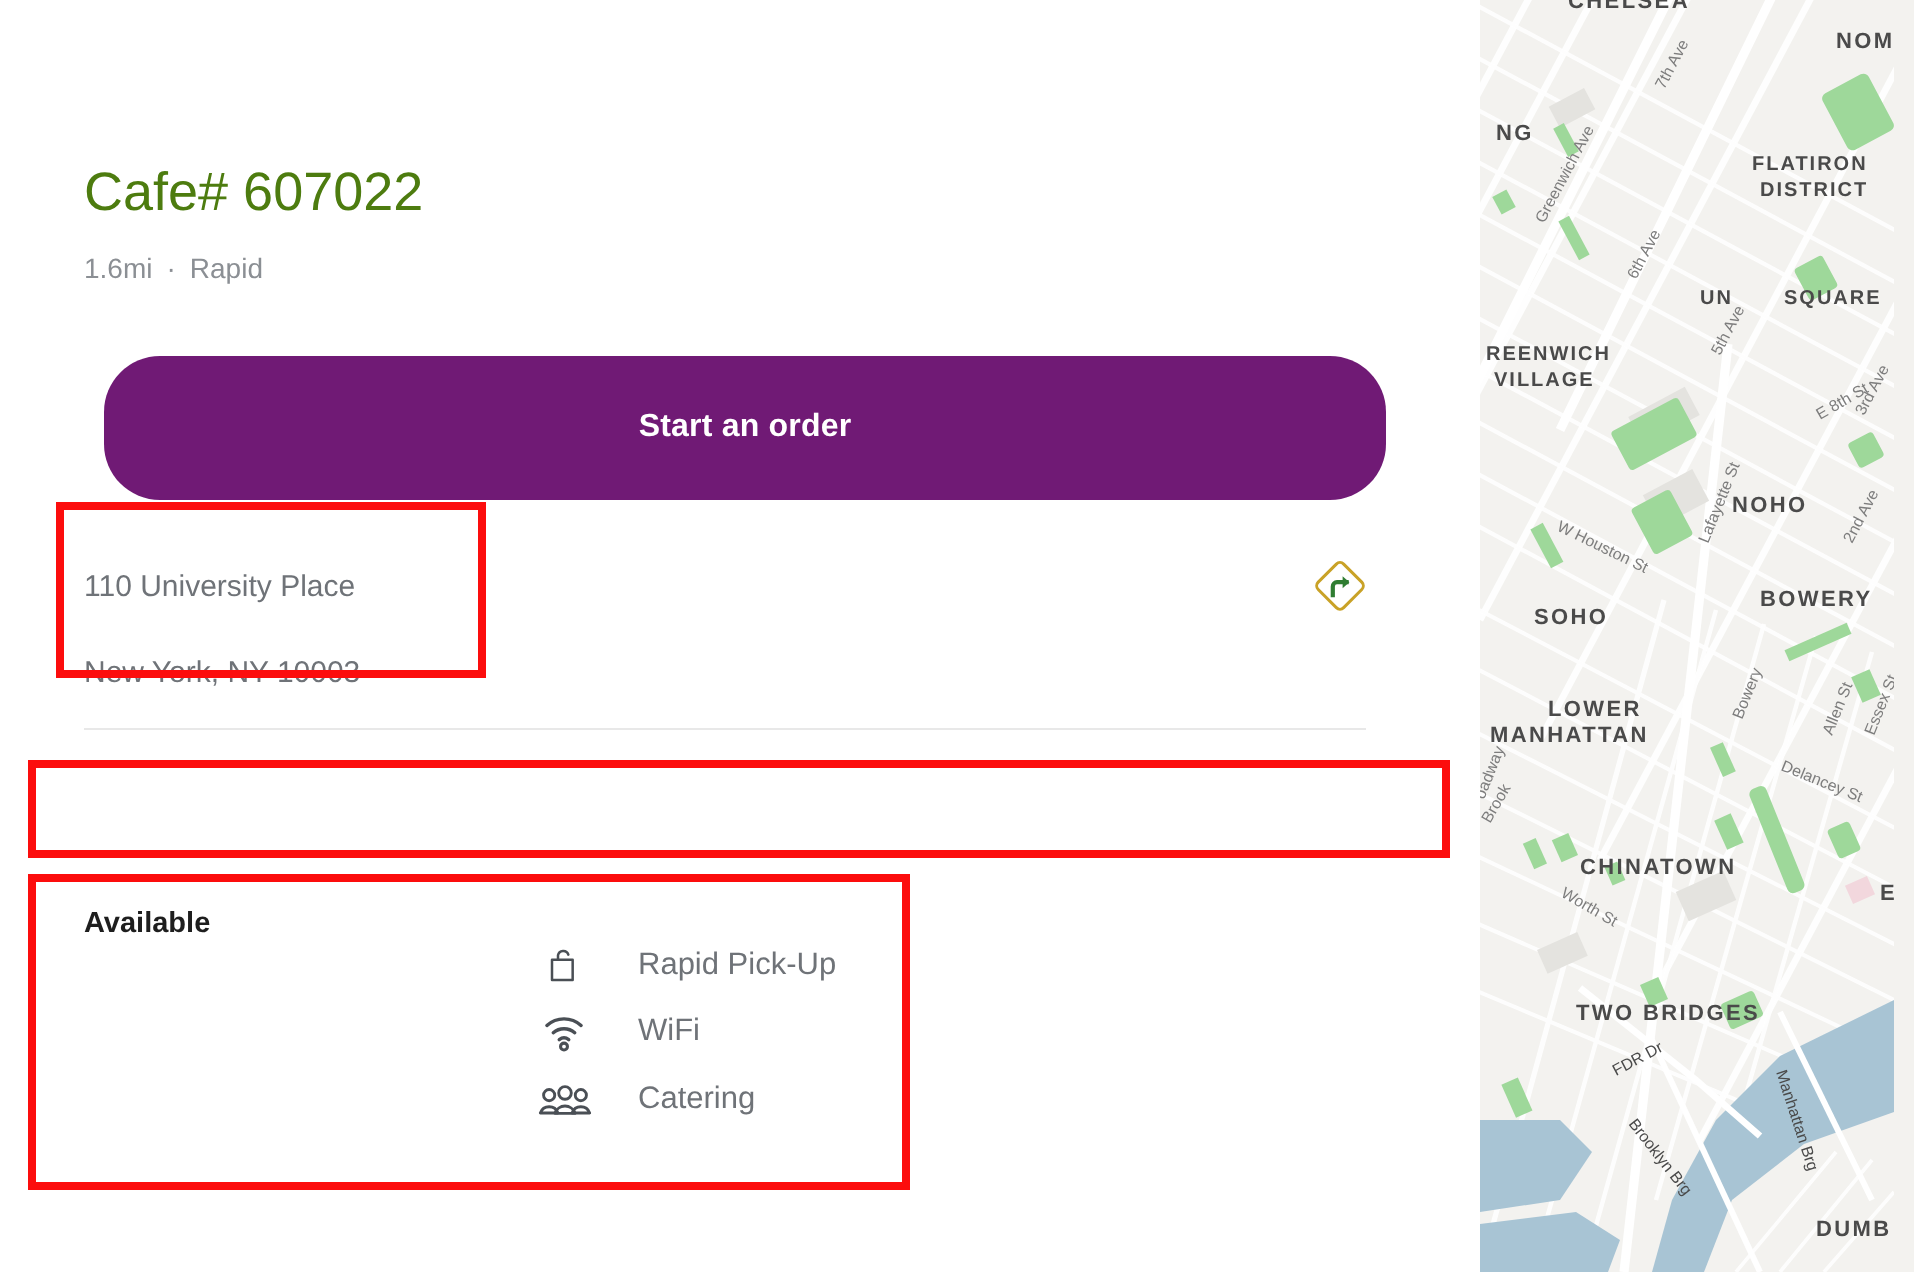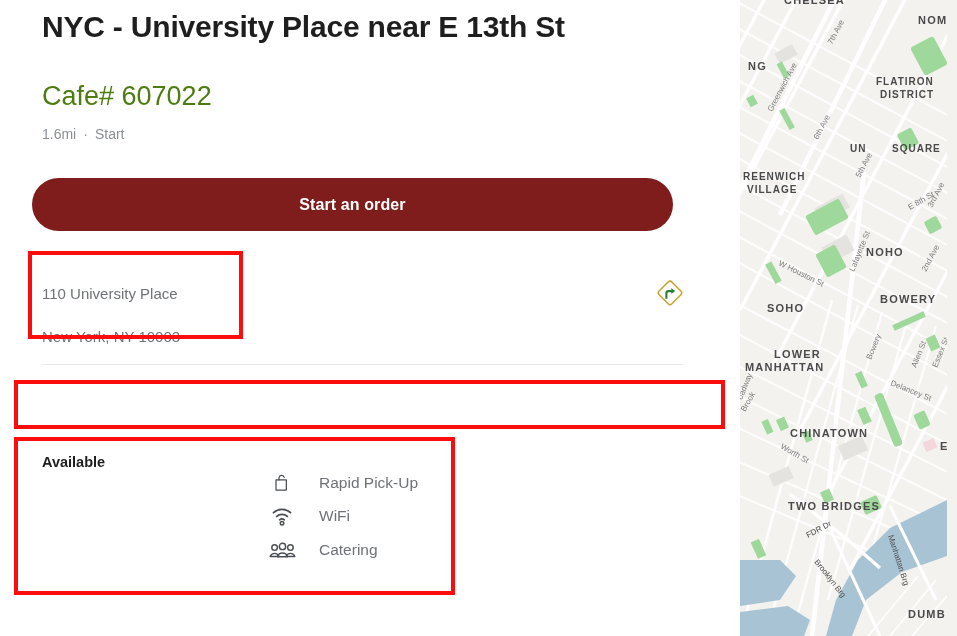--- a/index.html
+++ b/index.html
@@ -62,27 +62,27 @@
     color: #8b8f94;
   }
   .meta-row .dot {
     display: inline-block;
     margin: 0 7px;
     color: #8b8f94;
   }
 
   .order-button {
     position: absolute;
-    left: 32px;
+    left: 52px;
     top: 178px;
     width: 641px;
-    height: 53px;
+    height: 72px;
     border: none;
     border-radius: 28px;
-    background: #7f1d1d;
+    background: #701a75;
     color: #ffffff;
     font-family: "Liberation Sans", sans-serif;
     font-size: 16px;
     font-weight: bold;
     letter-spacing: 0.1px;
     cursor: pointer;
     padding: 0;
   }
 
   
@@ -213,25 +213,24 @@
   }
   .map-svg { display: block; width: 207px; height: 636px; }
 </style>
 </head>
 <body>
 
 <div id="page">
 
   <div class="detail-panel">
 
-    <h1 class="store-title">NYC - University Place near E 13th St</h1>
 
     <div class="cafe-number">Cafe# 607022</div>
 
-    <div class="meta-row"><span>1.6mi</span><span class="dot">·</span><span>Start</span></div>
+    <div class="meta-row"><span>1.6mi</span><span class="dot">·</span><span>Rapid</span></div>
 
     <button class="order-button">Start an order</button>
 
     <div class="address-block">
       <span class="address-line">110 University Place</span>
       <span class="address-line">New York, NY 10003</span>
     </div>
 
     <div class="directions-icon">
       <svg viewBox="0 0 30 30" width="30" height="30" aria-hidden="true">

